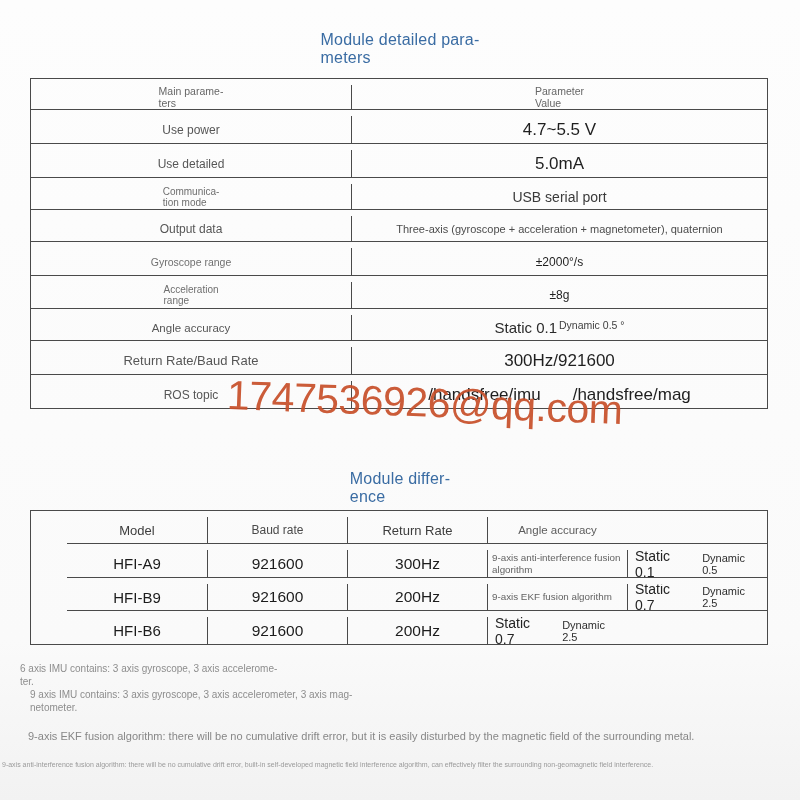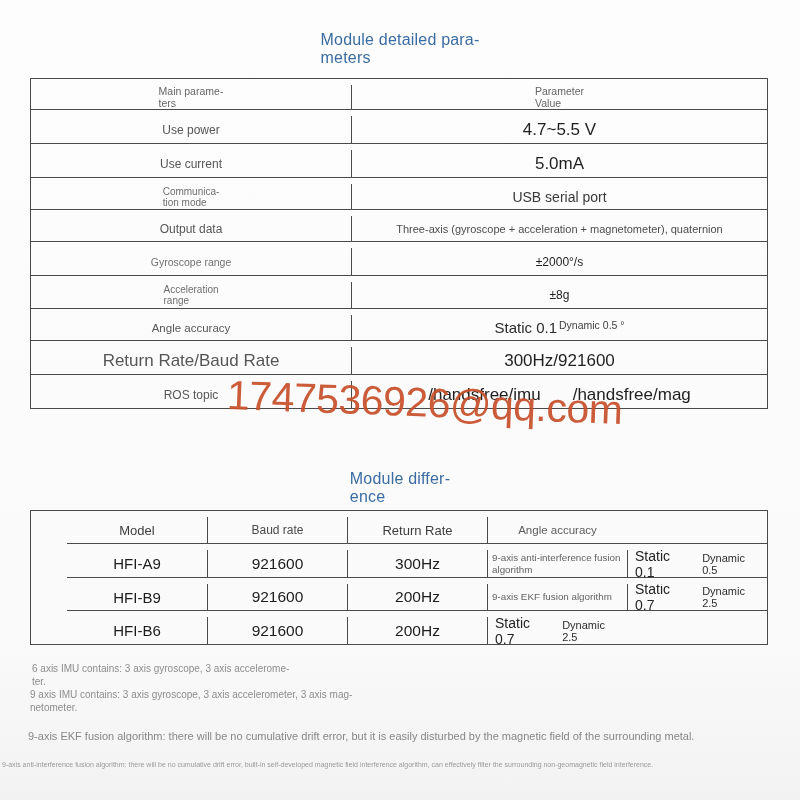--- a/index.html
+++ b/index.html
@@ -88,21 +88,21 @@
   .t2-angle { font-size: 14px; color: #242424; justify-content: flex-start; padding-left: 7px; }
   .t2-angle .dyn { font-size: 11px; color: #2e2e2e; margin-left: 9px; }
 
   
   .note {
     position: absolute;
     white-space: pre-line;
     color: #8d8d8d;
     line-height: 1.3;
   }
-  #note1 { left: 32px; top: 662px; font-size: 10px; }
+  #note1 { left: 20px; top: 662px; font-size: 10px; }
   #note2 { left: 30px; top: 688px; font-size: 10px; }
   #note3 { left: 28px; top: 729px; font-size: 11px; color: #878787; }
   #note4 { left: 2px;  top: 760px; font-size: 7px;  color: #9a9a9a; }
 
   
   .watermark {
     position: absolute;
     left: 228px;
     top: 372px;
     font-size: 41px;
@@ -134,21 +134,21 @@
       <div class="cell hdr-sm">
           <span class="wrap">Parameter
 Value</span>
         </div>
     </div>
     <div class="row" style="height:34px">
       <div class="cell lbl-md">Use power</div>
       <div class="cell val-lg">4.7~5.5 V</div>
     </div>
     <div class="row" style="height:34px">
-      <div class="cell lbl-md">Use current</div>
+      <div class="cell lbl-md">Use detailed</div>
       <div class="cell val-lg">5.0mA</div>
     </div>
     <div class="row" style="height:32px">
       <div class="cell lbl-sm">
           <span class="wrap">Communica-
 tion mode</span>
         </div>
       <div class="cell val-md">USB serial port</div>
     </div>
     <div class="row" style="height:32px">
@@ -167,21 +167,21 @@
       <div class="cell val-xl">±8g</div>
     </div>
     <div class="row" style="height:32px">
       <div class="cell lbl-md" style="font-size:11.5px">Angle accuracy</div>
       <div class="cell">
         <span style="font-size:15px;color:#2b2b2b">Static 0.1</span>
         <span class="angle-small">Dynamic 0.5 °</span>
       </div>
     </div>
     <div class="row" style="height:34px">
-      <div class="cell lbl-md" style="font-size:17px">Return Rate/Baud Rate</div>
+      <div class="cell lbl-md" style="font-size:13px">Return Rate/Baud Rate</div>
       <div class="cell val-lg">300Hz/921600</div>
     </div>
     <div class="row" style="height:34px">
       <div class="cell lbl-md">ROS topic</div>
       <div class="cell val-lg">
         <span>/handsfree/imu</span>
         <span class="ros-gap">/handsfree/mag</span>
       </div>
     </div>
   </div>

